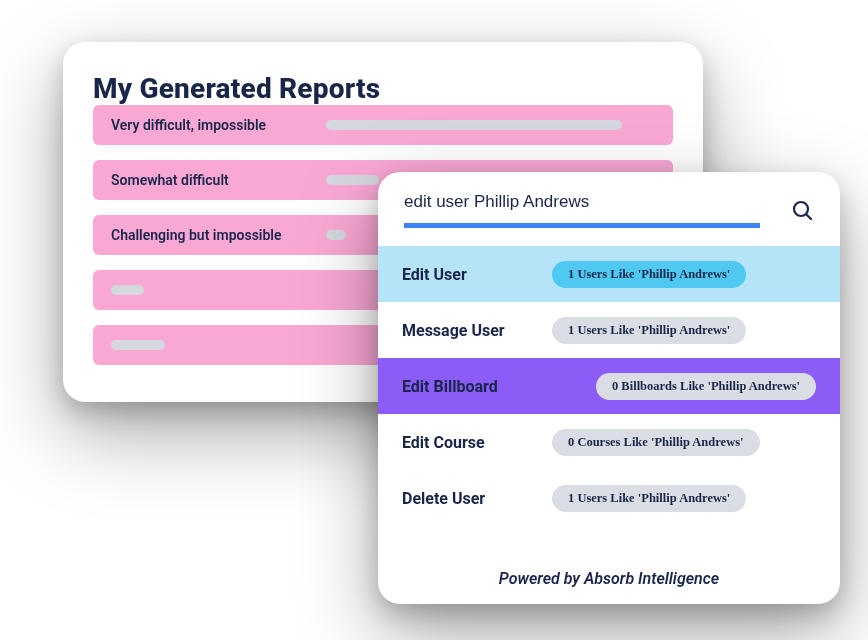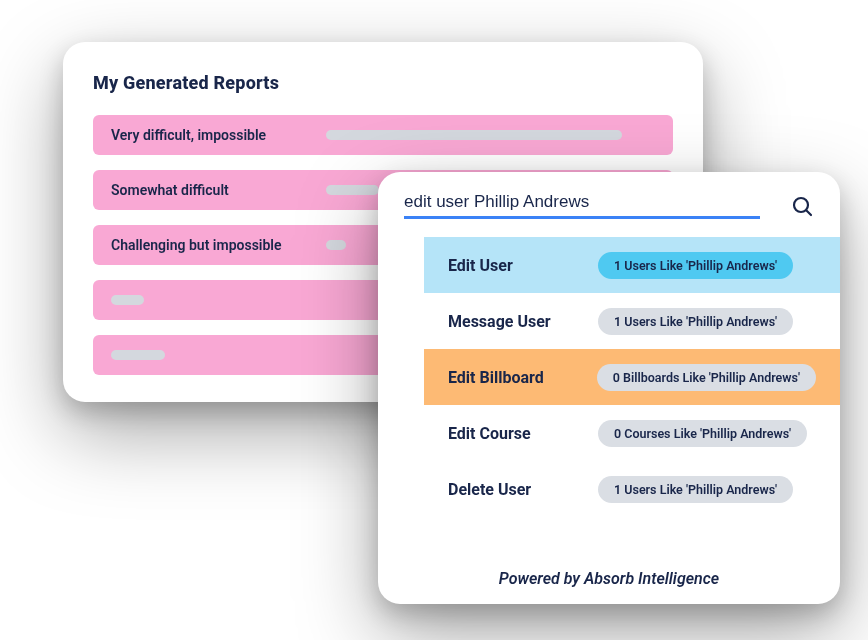--- a/index.html
+++ b/index.html
@@ -17,24 +17,23 @@
     left: 63px;
     top: 42px;
     width: 640px;
     height: 360px;
     background: #ffffff;
     border-radius: 22px;
     box-shadow: 0 30px 80px rgba(0,0,0,0.35), 0 10px 25px rgba(0,0,0,0.20);
     padding: 30px 30px 24px 30px;
   }
   .reports-title {
-    font-size: 18px;
+    font-size: 28px;
     font-weight: 800;
     color: #19264a;
-    margin-bottom: 22px;
     letter-spacing: 0.2px;
   }
   .report-row {
     display: flex;
     align-items: center;
     background: #f9a8d4;
     border-radius: 6px;
     height: 40px;
     padding: 0 18px;
     margin-bottom: 15px;
@@ -75,22 +74,22 @@
     flex-direction: column;
     overflow: hidden;
   }
   .search-bar {
     display: flex;
     align-items: center;
     padding: 20px 26px 2px 26px;
   }
   .search-input-wrap {
     flex: 1;
-    border-bottom: 3px solid #3b82f6;
-    padding-bottom: 4px;
+    border-bottom: 5px solid #3b82f6;
+    padding-bottom: 11px;
     margin-right: 30px;
   }
   .search-input {
     width: 100%;
     border: none;
     outline: none;
     font-size: 17px;
     color: #19264a;
     background: transparent;
   }
@@ -100,44 +99,44 @@
     color: #19264a;
     flex-shrink: 0;
   }
   .search-icon svg { width: 100%; height: 100%; display: block; }
 
   .actions {
     flex: 1;
     display: flex;
     flex-direction: column;
     margin-top: 16px;
-    margin-left: 46px;
   }
   .action-row {
     height: 56px;
     display: flex;
     align-items: center;
     padding: 0 24px;
   }
-  .action-row.alt { background: #fdba74; }
+  .action-row.alt { background: #8b5cf6; justify-content: space-between; }
   .action-row.selected { background: #b5e4f8; }
   .action-label {
     font-size: 16px;
     font-weight: 700;
     color: #19264a;
     width: 150px;
   }
   .badge {
     font-size: 12.5px;
     font-weight: 600;
     color: #19264a;
     background: #dadee4;
     padding: 6px 16px;
     border-radius: 999px;
     white-space: nowrap;
+    font-family: Liberation Serif, serif;
   }
   .badge.selected {
     background: #4fc9f1;
   }
   .powered {
     text-align: center;
     font-size: 16px;
     font-style: italic;
     color: #19264a;
     font-weight: 600;

